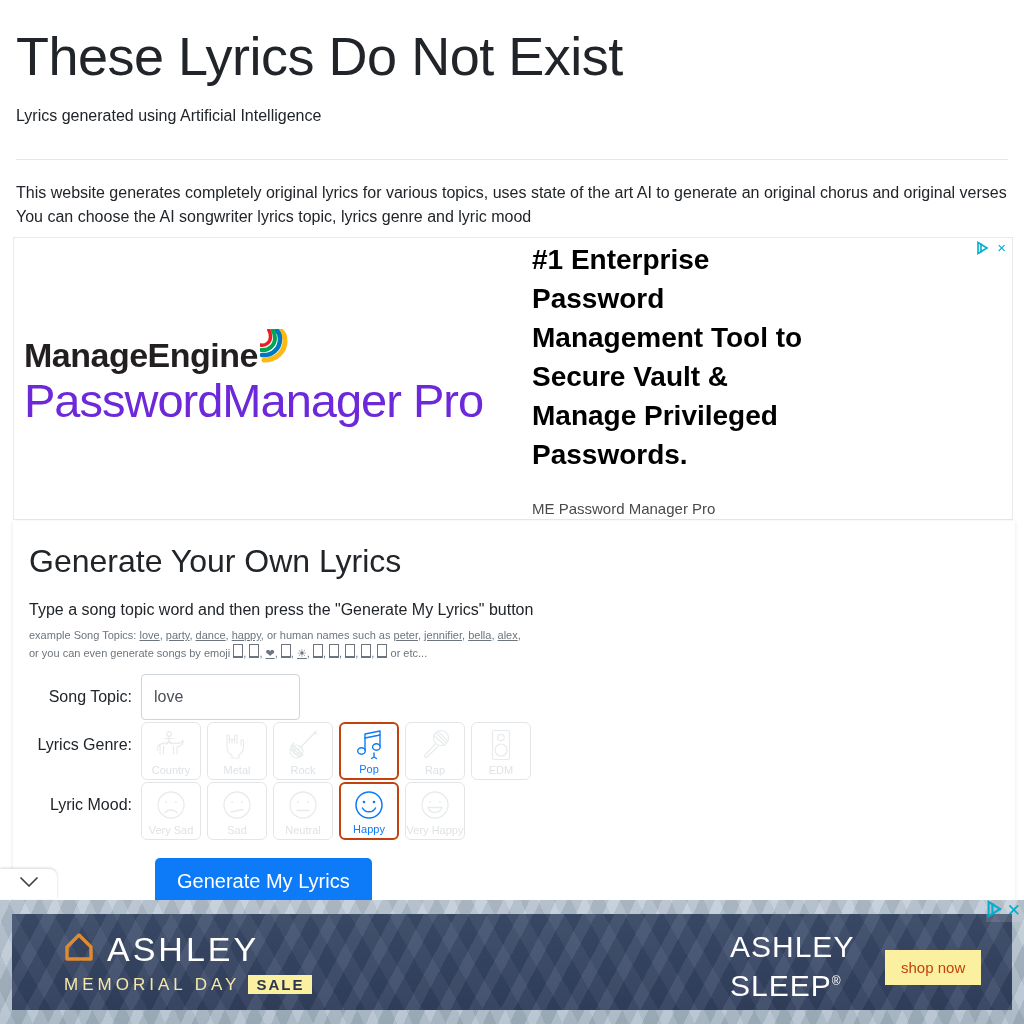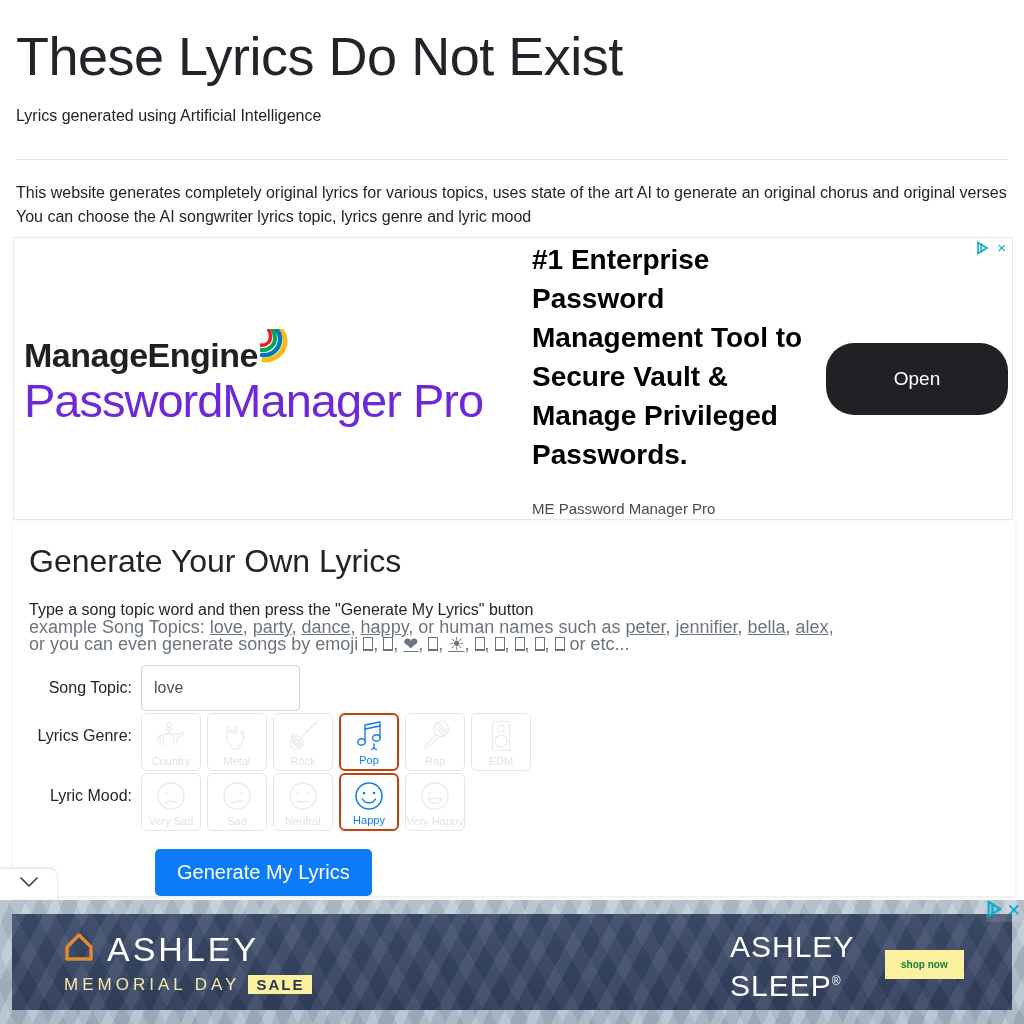--- a/index.html
+++ b/index.html
@@ -163,23 +163,24 @@
     font-weight: normal;
     margin: 0 0 0 0;
     color: #212529;
   }
   .card-instruction {
     font-size: 16px;
     margin: 21px 0 0 0;
     color: #212529;
   }
   .examples {
-    font-size: 18px;
+    font-size: 11px;
     color: #6c757d;
     line-height: 17px;
+    margin-top: 8px;
   }
   .examples a {
     color: #6c757d;
     text-decoration: underline;
   }
   .emoji-tofu {
     display: inline-block;
     width: 8px;
     height: 11px;
     border: 1px solid #6c757d;
@@ -360,23 +361,23 @@
     font-size: 30px;
     letter-spacing: 1px;
     line-height: 34px;
     text-align: left;
   }
   .shop-now {
     position: absolute;
     left: 873px;
     top: 36px;
     background: #fbf0a0;
-    color: #15803d;
-    font-size: 10px;
-    font-weight: bold;
+    color: #c2410c;
+    font-size: 15px;
+    font-weight: normal;
     padding: 9px 16px;
     border: none;
     cursor: pointer;
     font-family: "Liberation Sans", sans-serif;
   }
   .adchoices-bottom {
     position: absolute;
     right: 0px;
     top: 0px;
     display: flex;
@@ -425,23 +426,20 @@
         </span>
       </div>
       <div class="me-logo-line2">PasswordManager Pro</div>
     </div>
 
     <div class="ad-text-col">
       <div class="ad-headline">#1 Enterprise Password Management Tool to Secure Vault &amp; Manage Privileged Passwords.</div>
       <div class="ad-advertiser">ME Password Manager Pro</div>
     </div>
 
-    <div class="ad-cta-col">
-      <button class="ad-cta-btn">Open</button>
-    </div>
   </div>
 </div>
 
 <div class="card">
   <h2 class="card-title">Generate Your Own Lyrics</h2>
   <p class="card-instruction">Type a song topic word and then press the "Generate My Lyrics" button</p>
 
   <div class="examples">
     <div>
       <span>example Song Topics: </span><a href="#">love</a>, <a href="#">party</a>, <a href="#">dance</a>, <a href="#">happy</a><span>, or human names such as </span><a href="#">peter</a>, <a href="#">jennifier</a>, <a href="#">bella</a>, <a href="#">alex</a>,

